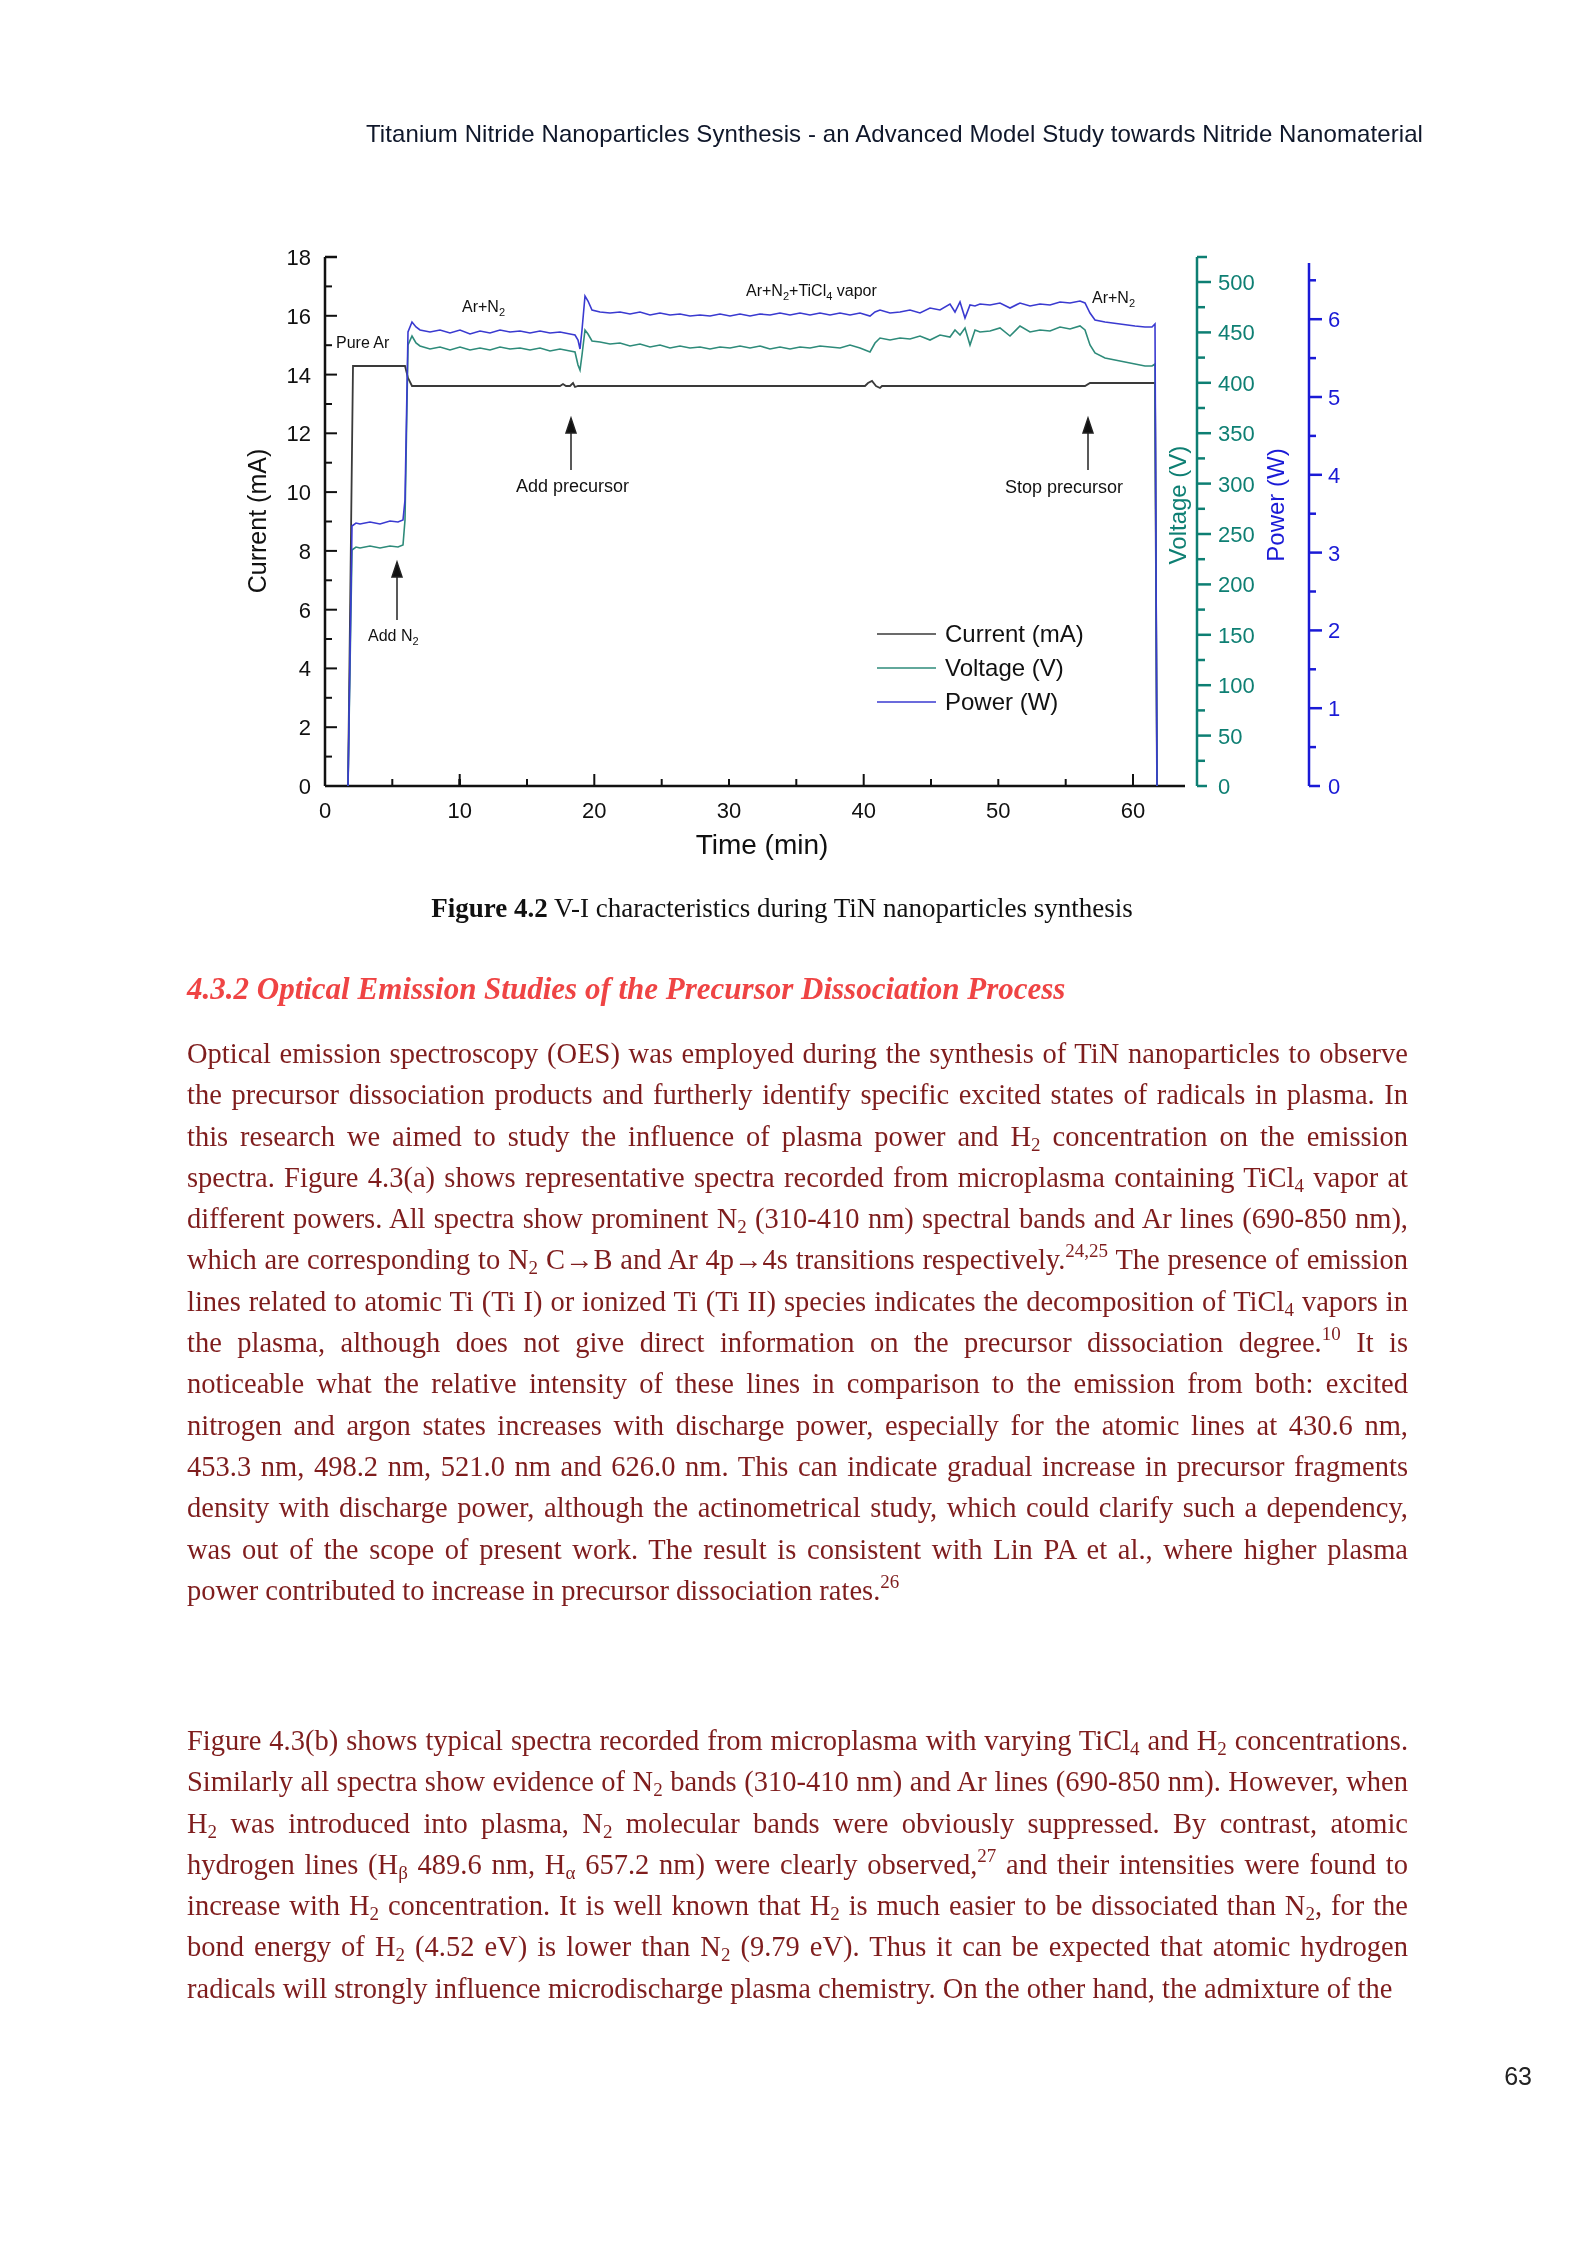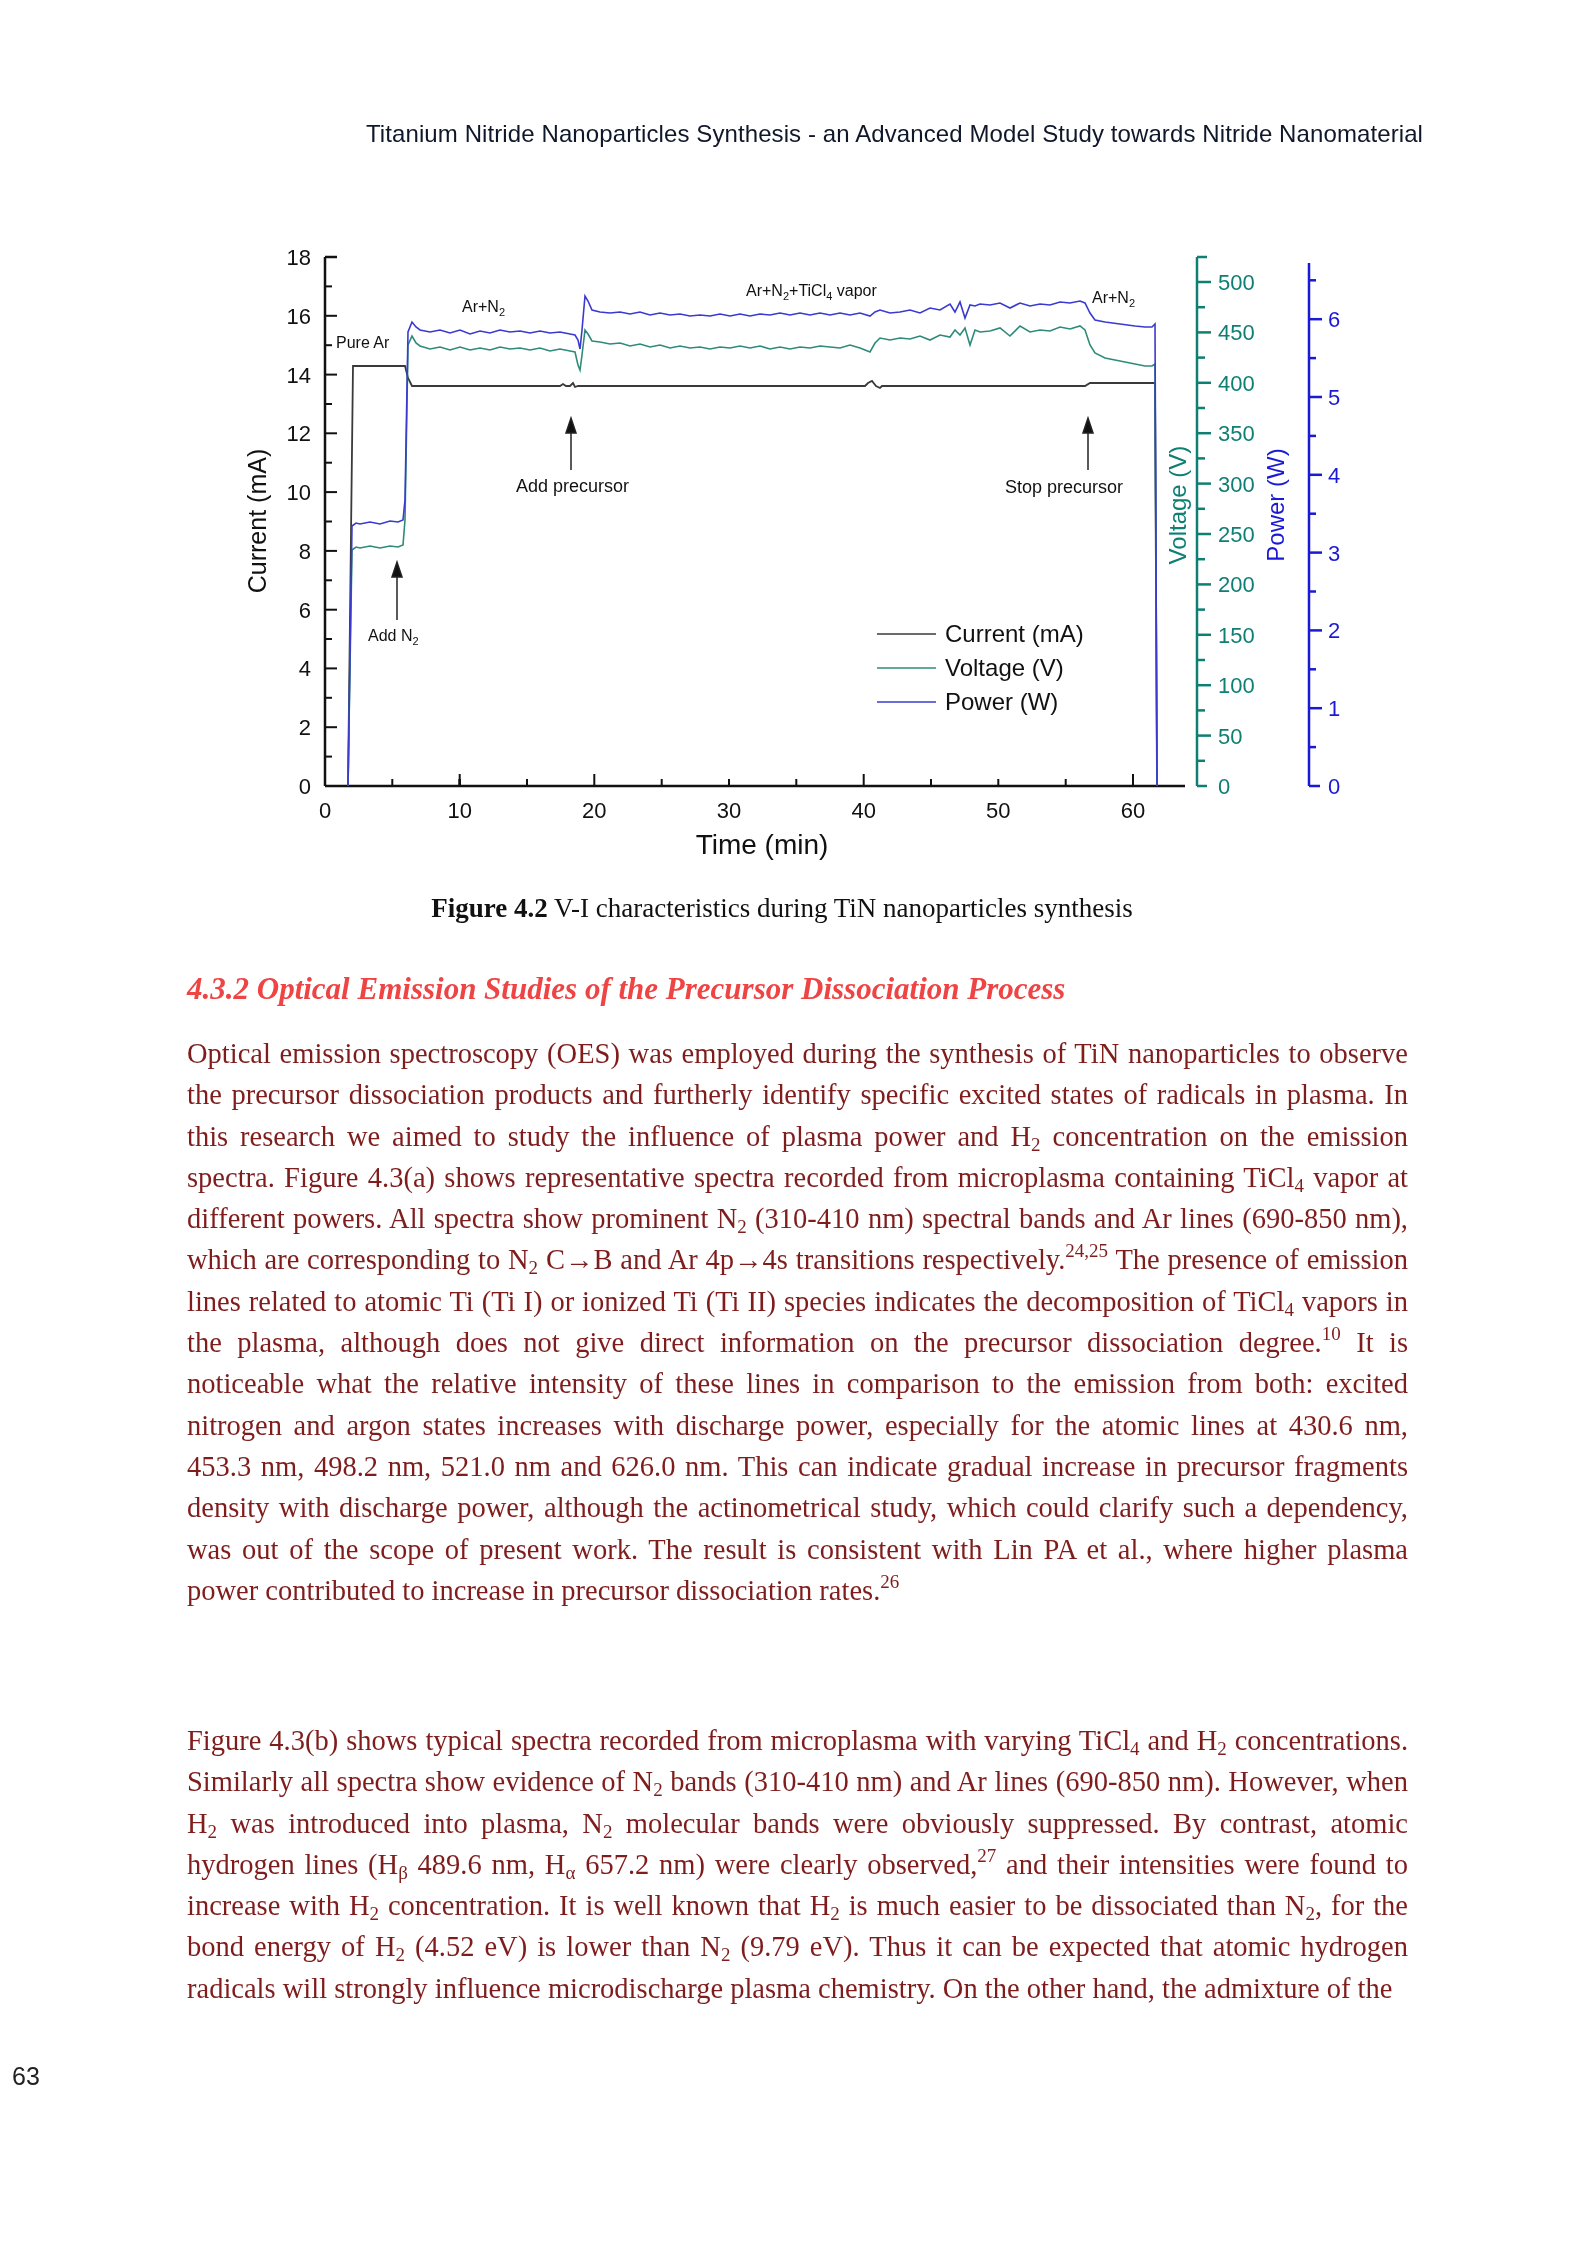--- a/index.html
+++ b/index.html
@@ -24,22 +24,22 @@
   .body-text {
     position:absolute; left:187px; width:1221px;
     font-family:"Liberation Serif", serif; font-size:28.5px; line-height:41.3px; color:#7f1d1d;
     text-align:justify;
   }
   .p1 { top:1033px; }
   .p2 { top:1712px;margin-top:8px; }
   .body-text sub { font-size:19px; vertical-align:-5px; line-height:0; }
   .body-text sup { font-size:19px; vertical-align:12px; line-height:0; }
   .page-number {
-    position:absolute; left:0; width:1532px; top:2062px; text-align:left;
-    font-family:"Liberation Sans", sans-serif; font-size:25px; color:#222;padding-left:12px;
+    position:absolute; left:0; width:1532px; top:2062px; text-align:right;
+    font-family:"Liberation Sans", sans-serif; font-size:25px; color:#222;
   }
   .t-axis { font-family:"Liberation Sans", sans-serif; }
 </style>
 </head>
 <body>
 
 <div class="running-header">Titanium Nitride Nanoparticles Synthesis - an Advanced Model Study towards Nitride Nanomaterial</div>
 
 <div class="chart-wrap">
 <svg width="1594" height="880" viewBox="0 0 1594 880" xmlns="http://www.w3.org/2000/svg">

